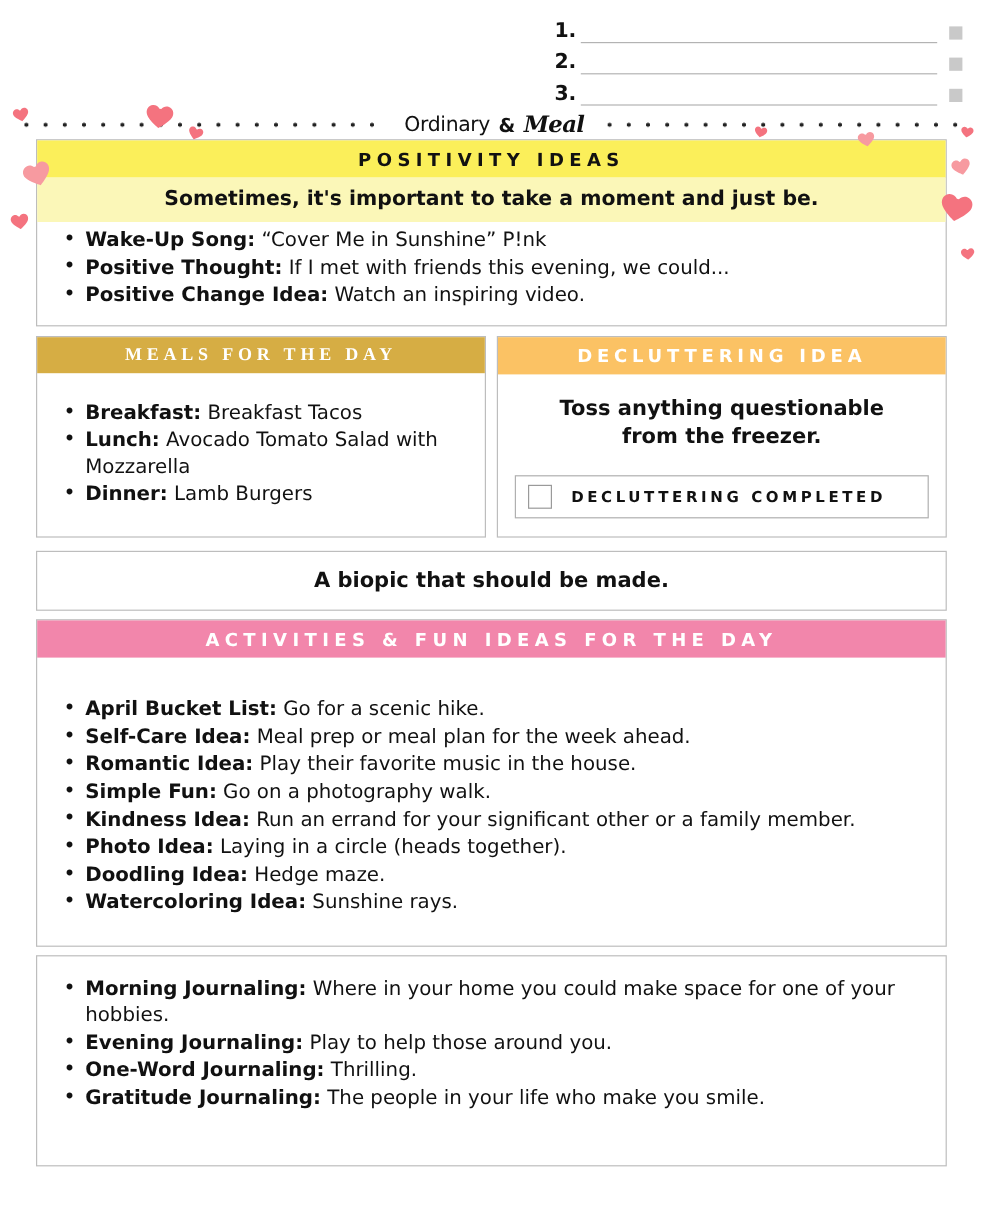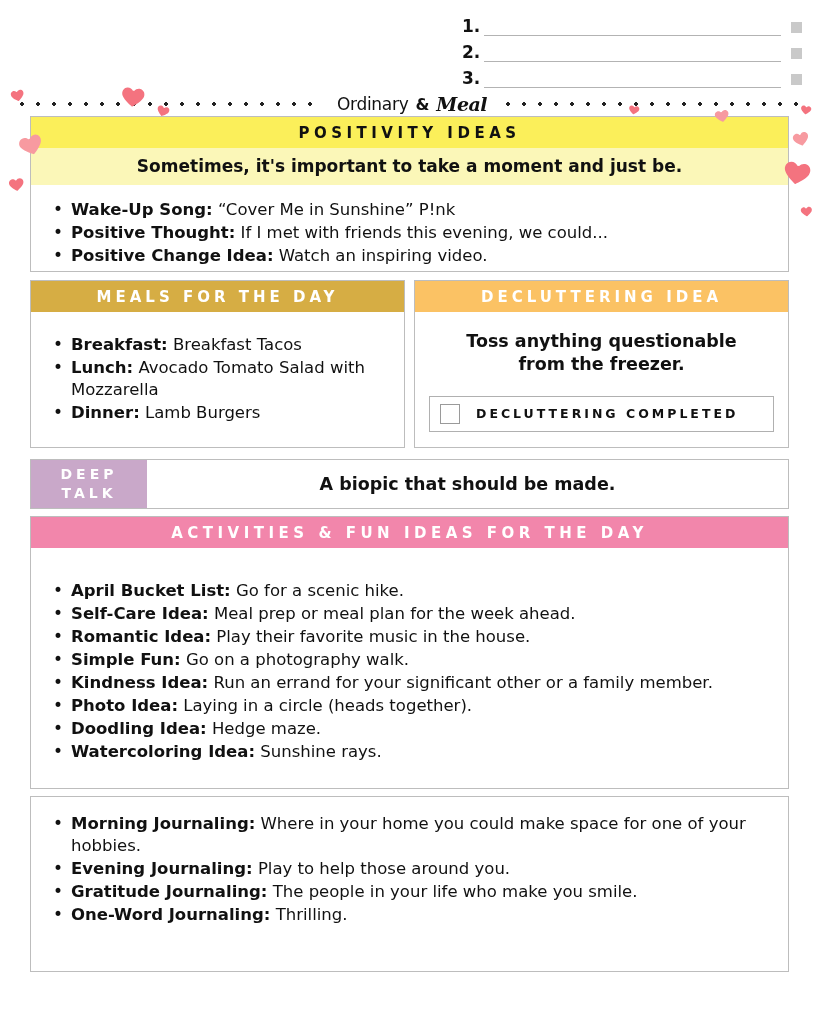--- a/index.html
+++ b/index.html
@@ -121,21 +121,21 @@
     color: #111;
     line-height: 1.33;
     margin-bottom: 1px;
   }
   ul.items li::before {
     content: "•"; position: absolute; left: 4px; top: -1px;
     font-size: 17px; color: #111;
   }
   ul.items li b { font-weight: 700; }
 
-  .body-pad { padding: 14px 16px 12px 18px; }
+  .body-pad { padding: 4px 16px 12px 18px; }
 
   
   .declutter-text {
     text-align: center;
     font-family: "DejaVu Sans", sans-serif;
     font-weight: 700;
     font-size: 17.5px; color: #111;
     line-height: 1.3;
     padding: 18px 26px 0;
   }
@@ -276,45 +276,41 @@
     <div class="body-pad">
       <ul class="items" id="positivity-list">
           <li><b>Wake-Up Song:</b><span> “Cover Me in Sunshine” P!nk</span></li>
           <li><b>Positive Thought:</b><span> If I met with friends this evening, we could...</span></li>
           <li><b>Positive Change Idea:</b><span> Watch an inspiring video.</span></li>
         </ul>
     </div>
   </div>
 
   <div class="card" style="left:30px; top:280px; width:375px; height:168px;">
-    <div class="sec-head head-gold" style="letter-spacing:4px;">MEALS FOR THE DAY</div>
+    <div class="sec-head head-gold" style="letter-spacing:4px;font-family:Liberation Serif, serif;">MEALS FOR THE DAY</div>
     <div class="body-pad" style="padding-top:22px;">
       <ul class="items" id="meals-list">
           <li><b>Breakfast:</b><span> Breakfast Tacos</span></li>
           <li><b>Lunch:</b><span> Avocado Tomato Salad with Mozzarella</span></li>
           <li><b>Dinner:</b><span> Lamb Burgers</span></li>
         </ul>
     </div>
   </div>
 
   <div class="card" style="left:414px; top:280px; width:375px; height:168px;">
     <div class="sec-head head-amber" style="letter-spacing:4px;">DECLUTTERING IDEA</div>
     <div class="declutter-text">Toss anything questionable from the freezer.</div>
     <div class="check-row">
       <div class="check-box"></div>
       <div class="check-label">DECLUTTERING COMPLETED</div>
     </div>
   </div>
 
   <div class="card" style="left:30px; top:459px; width:759px; height:50px;">
     <div class="deep-row">
-      <div class="deep-tag">
-        <span>DEEP</span>
-        <span>TALK</span>
-      </div>
       <div class="deep-body">A biopic that should be made.</div>
     </div>
   </div>
 
   <div class="card" style="left:30px; top:516px; width:759px; height:273px;">
     <div class="sec-head head-pink">ACTIVITIES &amp; FUN IDEAS FOR THE DAY</div>
     <div class="body-pad" style="padding-top:32px;">
       <ul class="items" id="activities-list">
           <li><b>April Bucket List:</b><span> Go for a scenic hike.</span></li>
           <li><b>Self-Care Idea:</b><span> Meal prep or meal plan for the week ahead.</span></li>
@@ -326,19 +322,19 @@
           <li><b>Watercoloring Idea:</b><span> Sunshine rays.</span></li>
         </ul>
     </div>
   </div>
 
   <div class="card" style="left:30px; top:796px; width:759px; height:176px;">
     <div class="body-pad" style="padding-top:16px;">
       <ul class="items" id="journaling-list">
           <li><b>Morning Journaling:</b><span> Where in your home you could make space for one of your hobbies.</span></li>
           <li><b>Evening Journaling:</b><span> Play to help those around you.</span></li>
+          <li><b>One-Word Journaling:</b><span> Thrilling.</span></li>
           <li><b>Gratitude Journaling:</b><span> The people in your life who make you smile.</span></li>
-          <li><b>One-Word Journaling:</b><span> Thrilling.</span></li>
         </ul>
     </div>
   </div>
 
 </div>
 
 </body></html>

